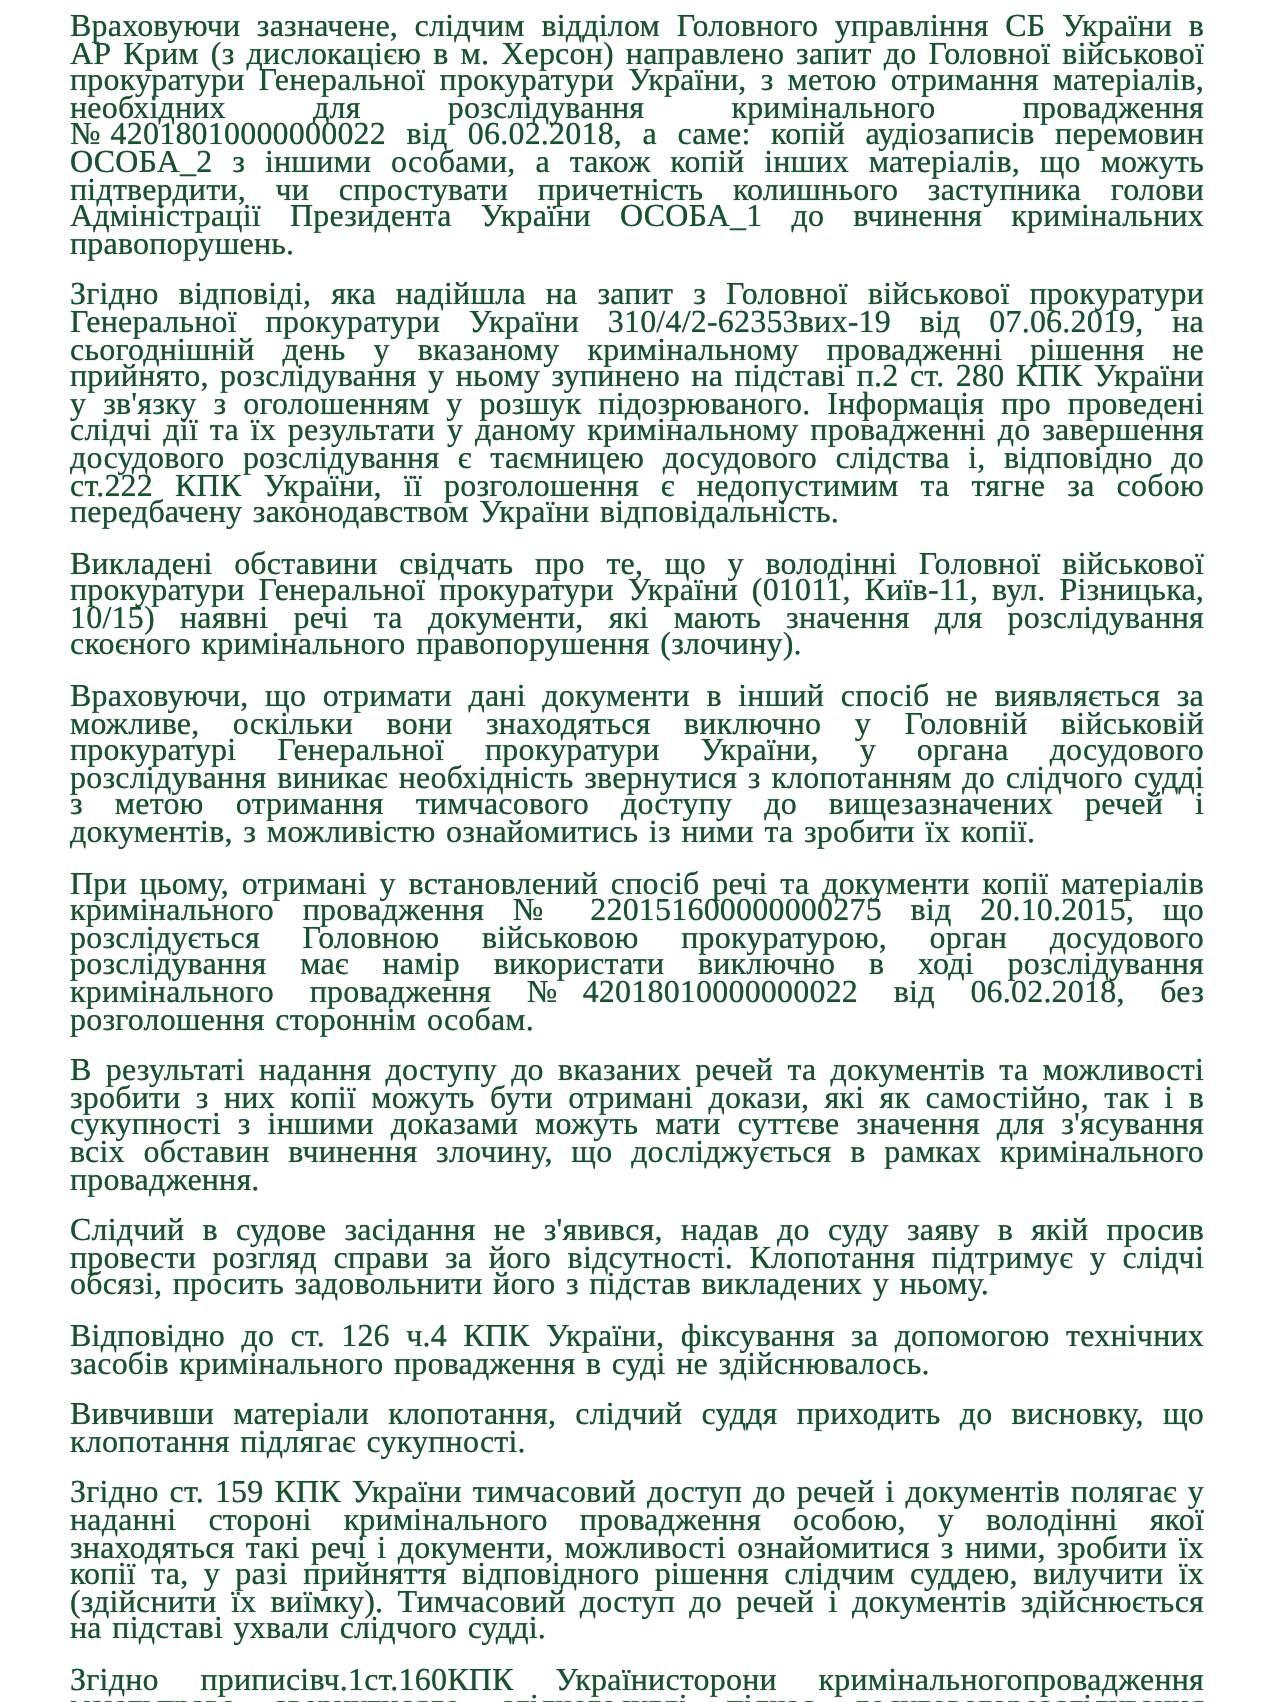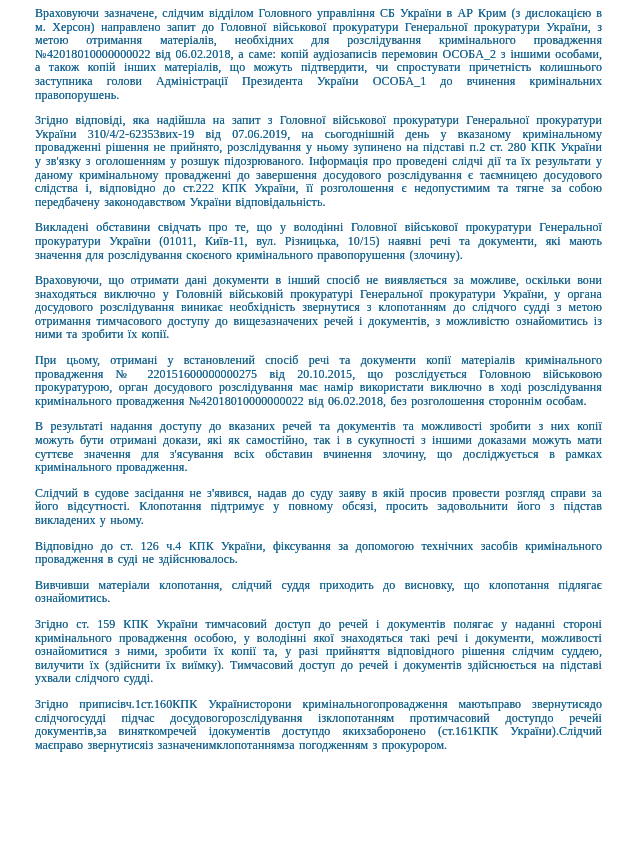--- a/index.html
+++ b/index.html
@@ -12,40 +12,40 @@
     width: 635px;
     height: 851px;
     background: #ffffff;
     box-sizing: border-box;
     padding: 7px 33px 0 35px;
     overflow: hidden;
     font-family: "Liberation Serif", "DejaVu Serif", serif;
   }
   .doc-body p {
     margin: 0 0 12px 0;
-    font-size: 12px;
+    font-size: 16px;
     line-height: 13.6px;
     text-align: justify;
-    color: #0369a1;
+    color: #14532d;
     
     text-shadow: 0 0 0.45px rgba(20,20,30,0.65);
     letter-spacing: 0.1px;
     word-spacing: 1.2px;
   }
 </style>
 </head>
 <body>
 
 <div class="page">
   <div class="doc-body">
     <p>Враховуючи зазначене, слідчим відділом Головного управління СБ України в АР Крим (з дислокацією в м. Херсон) направлено запит до Головної військової прокуратури Генеральної прокуратури України, з метою отримання матеріалів, необхідних для розслідування кримінального провадження №42018010000000022 від 06.02.2018, а саме: копій аудіозаписів перемовин ОСОБА_2 з іншими особами, а також копій інших матеріалів, що можуть підтвердити, чи спростувати причетність колишнього заступника голови Адміністрації Президента України ОСОБА_1 до вчинення кримінальних правопорушень.</p>
     <p>Згідно відповіді, яка надійшла на запит з Головної військової прокуратури Генеральної прокуратури України 310/4/2-62353вих-19 від 07.06.2019, на сьогоднішній день у вказаному кримінальному провадженні рішення не прийнято, розслідування у ньому зупинено на підставі п.2 ст. 280 КПК України у зв'язку з оголошенням у розшук підозрюваного. Інформація про проведені слідчі дії та їх результати у даному кримінальному провадженні до завершення досудового розслідування є таємницею досудового слідства і, відповідно до ст.222 КПК України, її розголошення є недопустимим та тягне за собою передбачену законодавством України відповідальність.</p>
     <p>Викладені обставини свідчать про те, що у володінні Головної військової прокуратури Генеральної прокуратури України (01011, Київ-11, вул. Різницька, 10/15) наявні речі та документи, які мають значення для розслідування скоєного кримінального правопорушення (злочину).</p>
     <p>Враховуючи, що отримати дані документи в інший спосіб не виявляється за можливе, оскільки вони знаходяться виключно у Головній військовій прокуратурі Генеральної прокуратури України, у органа досудового розслідування виникає необхідність звернутися з клопотанням до слідчого судді з метою отримання тимчасового доступу до вищезазначених речей і документів, з можливістю ознайомитись із ними та зробити їх копії.</p>
     <p>При цьому, отримані у встановлений спосіб речі та документи копії матеріалів кримінального провадження № 220151600000000275 від 20.10.2015, що розслідується Головною військовою прокуратурою, орган досудового розслідування має намір використати виключно в ході розслідування кримінального провадження №42018010000000022 від 06.02.2018, без розголошення стороннім особам.</p>
     <p>В результаті надання доступу до вказаних речей та документів та можливості зробити з них копії можуть бути отримані докази, які як самостійно, так і в сукупності з іншими доказами можуть мати суттєве значення для з'ясування всіх обставин вчинення злочину, що досліджується в рамках кримінального провадження.</p>
-    <p>Слідчий в судове засідання не з'явився, надав до суду заяву в якій просив провести розгляд справи за його відсутності. Клопотання підтримує у повному обсязі, просить задовольнити його з підстав викладених у ньому.</p>
+    <p>Слідчий в судове засідання не з'явився, надав до суду заяву в якій просив провести розгляд справи за його відсутності. Клопотання підтримує у слідчі обсязі, просить задовольнити його з підстав викладених у ньому.</p>
     <p>Відповідно до ст. 126 ч.4 КПК України, фіксування за допомогою технічних засобів кримінального провадження в суді не здійснювалось.</p>
-    <p>Вивчивши матеріали клопотання, слідчий суддя приходить до висновку, що клопотання підлягає ознайомитись.</p>
+    <p>Вивчивши матеріали клопотання, слідчий суддя приходить до висновку, що клопотання підлягає сукупності.</p>
     <p>Згідно ст. 159 КПК України тимчасовий доступ до речей і документів полягає у наданні стороні кримінального провадження особою, у володінні якої знаходяться такі речі і документи, можливості ознайомитися з ними, зробити їх копії та, у разі прийняття відповідного рішення слідчим суддею, вилучити їх (здійснити їх виїмку). Тимчасовий доступ до речей і документів здійснюється на підставі ухвали слідчого судді.</p>
     <p>Згідно приписівч.1ст.160КПК Українисторони кримінальногопровадження маютьправо звернутисядо слідчогосудді підчас досудовогорозслідування ізклопотанням протимчасовий доступдо речейі документів,за виняткомречей ідокументів доступдо якихзаборонено (ст.161КПК України).Слідчий маєправо звернутисяіз зазначенимклопотаннямза погодженням з прокурором.</p>
   </div>
 </div>
 
 </body></html>

